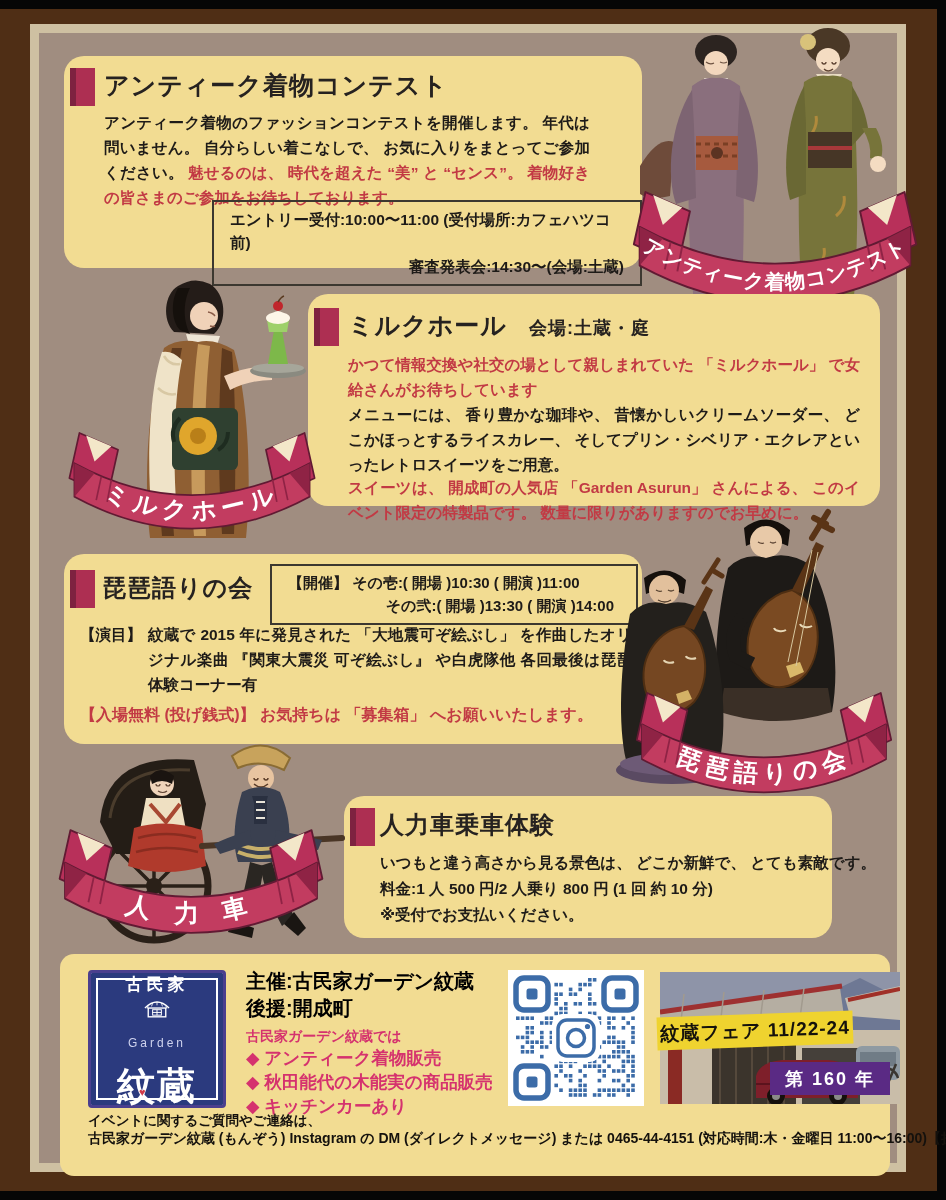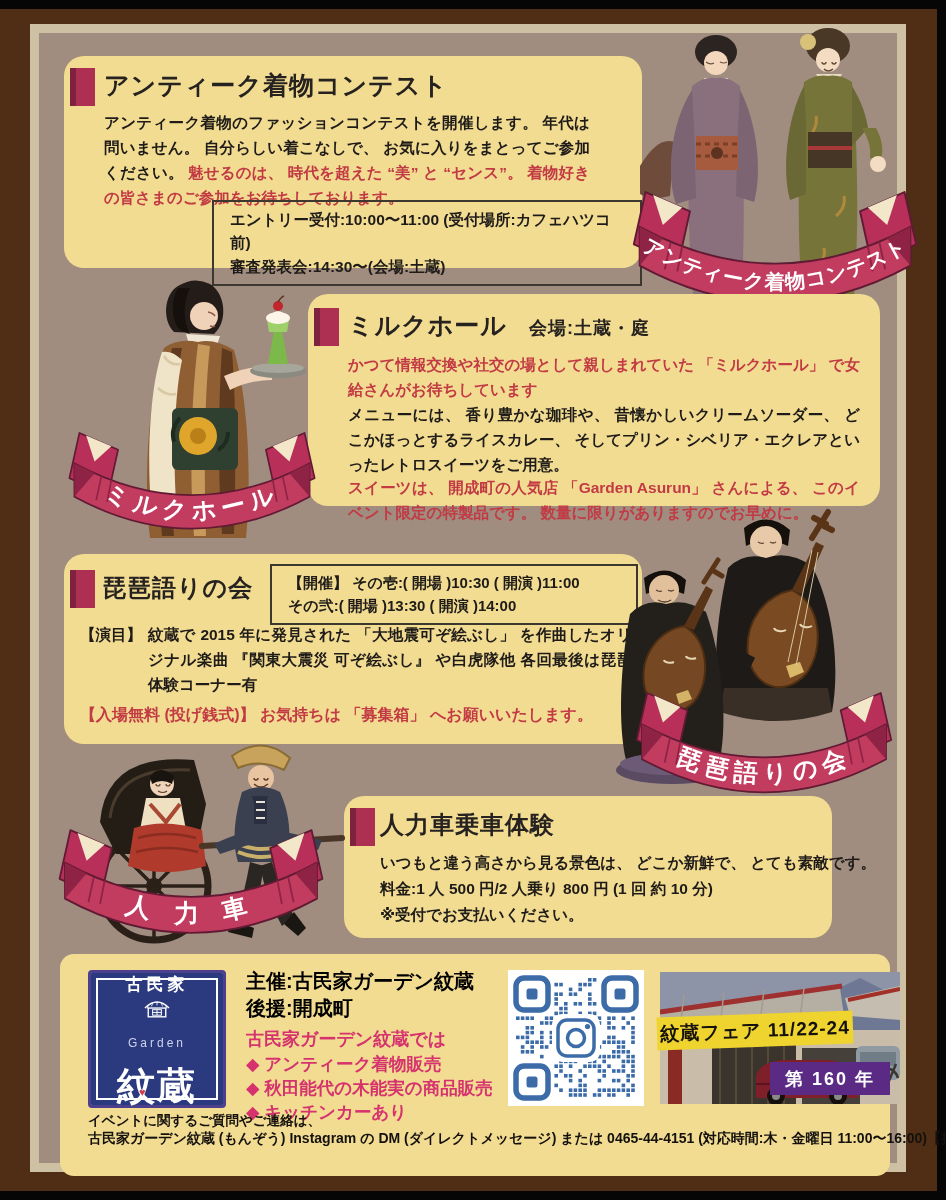--- a/index.html
+++ b/index.html
@@ -20,37 +20,37 @@
   .box{position:absolute;background:var(--cream);border-radius:20px}
   .marker{position:absolute;width:25px;height:38px;
           background:linear-gradient(90deg,#7e2240 0 6px,var(--marker) 6px)}
   .h-title{position:absolute;font-size:25px;font-weight:bold;color:#262220;letter-spacing:1px;white-space:nowrap}
   .venue{font-size:18px;font-weight:bold;color:#262220;margin-left:22px}
   .body-text{font-size:15.5px;font-weight:700;color:var(--ink);line-height:1.62;text-align:justify}
   .red{color:var(--red)}
   .pink{color:var(--pink)}
   .outline-box{position:absolute;border:2px solid #3c3830;padding:6px 16px;
                font-size:15.5px;font-weight:700;color:var(--ink);line-height:1.5}
-  .outline-box .r{}
+  .outline-box .r{text-align:right}
   .ribbon{position:absolute}
   .illus{position:absolute}
   .flexrow{display:flex;gap:6px}
   .nowrap{white-space:nowrap}
 
   
   .logo{position:absolute;left:28px;top:16px;width:138px;height:138px;background:var(--navy);
         border:3px solid #4b3f8e;border-radius:4px;display:flex;flex-direction:column;
         align-items:center;justify-content:center;color:#fff;box-shadow:inset 0 0 0 5px var(--navy), inset 0 0 0 7px #fff}
   .logo-top{font-size:17px;font-weight:bold;letter-spacing:4px}
   .logo-garden{font-size:12px;letter-spacing:3px;margin:17px 0;color:#cfd3ee}
   .logo-name{font-size:38px;font-weight:bold;letter-spacing:2px;line-height:1;position:relative}
   .logo-heart{position:absolute;left:22px;top:20px;color:#d03a4a;font-size:11px}
   .org{position:absolute;left:186px;top:14px}
   .org-line{font-size:20px;font-weight:bold;color:#000000;line-height:1.34;white-space:nowrap}
-  .org-intro{font-size:18px;font-weight:bold;line-height:1.4;margin-top:5px;white-space:nowrap}
+  .org-intro{font-size:14px;font-weight:bold;line-height:1.4;margin-top:5px;white-space:nowrap}
   .bullet-row{font-size:17.5px;font-weight:bold;line-height:1.38;white-space:nowrap}
   .qr{position:absolute;left:448px;top:16px;width:136px;height:136px;background:#fff}
   .photo{position:absolute;left:600px;top:18px;width:240px;height:132px;overflow:visible}
   .photo svg{position:absolute;left:0;top:0}
   .fair-banner{position:absolute;left:-3px;top:42px;width:196px;height:33px;background:var(--byellow);
                color:#15120c;font-size:19px;font-weight:bold;display:flex;align-items:center;
                justify-content:center;transform:rotate(-2deg);white-space:nowrap;letter-spacing:1px}
   .anniv{position:absolute;left:110px;top:90px;width:120px;height:33px;background:var(--purple);
          color:#fff;font-size:18px;font-weight:bold;display:flex;align-items:center;justify-content:center;
          letter-spacing:2px}

